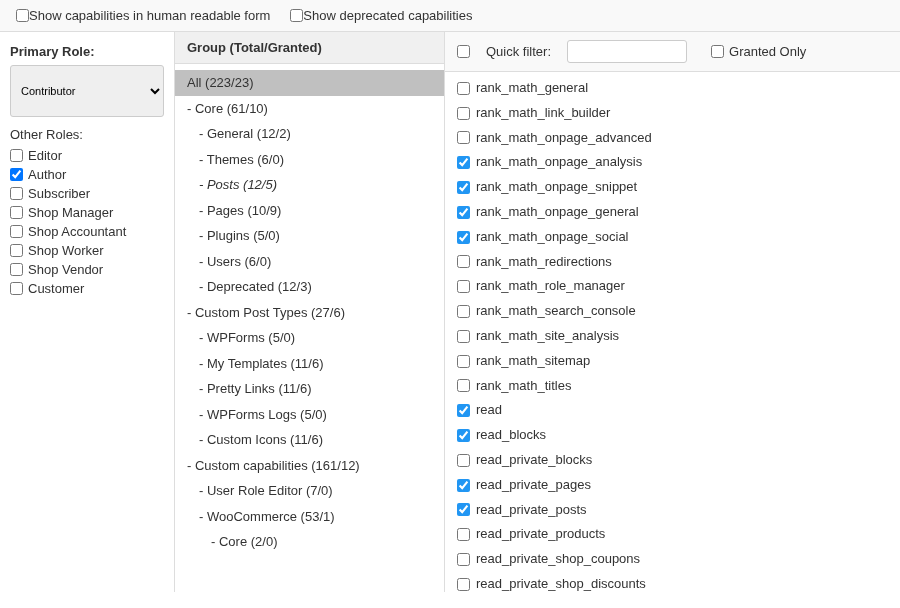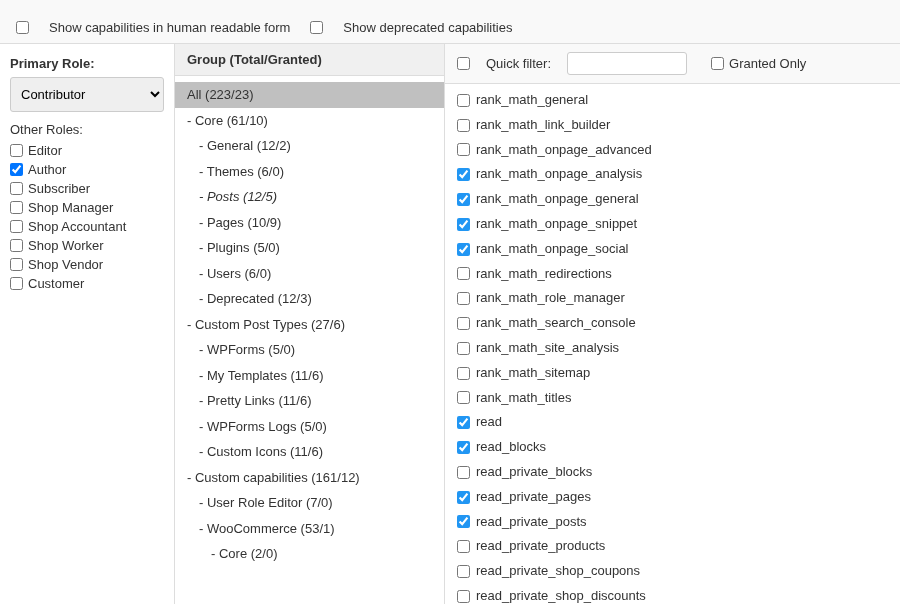--- a/index.html
+++ b/index.html
@@ -13,46 +13,45 @@
       display: flex;
       align-items: center;
       gap: 20px;
       padding: 8px 16px;
       border-bottom: 1px solid #ddd;
       background: #f9f9f9;
     }
     .top-bar label {
       display: flex;
       align-items: center;
-      gap: 20px;
+      gap: 0;
       cursor: pointer;
-      margin-top: 12px;
     }
     .main-content {
       display: flex;
       height: 560px;
     }
     
     .left-panel {
       width: 175px;
       border-right: 1px solid #ddd;
       padding: 12px 10px;
       overflow-y: auto;
       flex-shrink: 0;
     }
     .primary-role-label {
       font-weight: bold;
       margin-bottom: 6px;
     }
     .primary-role-select {
       width: 100%;
-      padding: 8px 6px;
+      padding: 18px 6px;
       border: 1px solid #ccc;
       border-radius: 3px;
-      font-size: 13px;
+      font-size: 11px;
       margin-bottom: 10px;
       appearance: auto;
     }
     .other-roles-label {
       font-weight: normal;
       margin-bottom: 6px;
     }
     .role-item {
       display: flex;
       align-items: center;
@@ -252,25 +251,25 @@
         <div class="cap-item">
           <input type="checkbox" style="">
           <span>rank_math_onpage_advanced</span>
         </div>
         <div class="cap-item">
           <input type="checkbox" checked="" style="accent-color: rgb(33, 150, 243);">
           <span>rank_math_onpage_analysis</span>
         </div>
         <div class="cap-item">
           <input type="checkbox" checked="" style="accent-color: rgb(33, 150, 243);">
+          <span>rank_math_onpage_snippet</span>
+        </div>
+        <div class="cap-item">
+          <input type="checkbox" checked="" style="accent-color: rgb(33, 150, 243);">
           <span>rank_math_onpage_general</span>
-        </div>
-        <div class="cap-item">
-          <input type="checkbox" checked="" style="accent-color: rgb(33, 150, 243);">
-          <span>rank_math_onpage_snippet</span>
         </div>
         <div class="cap-item">
           <input type="checkbox" checked="" style="accent-color: rgb(33, 150, 243);">
           <span>rank_math_onpage_social</span>
         </div>
         <div class="cap-item">
           <input type="checkbox" style="">
           <span>rank_math_redirections</span>
         </div>
         <div class="cap-item">

